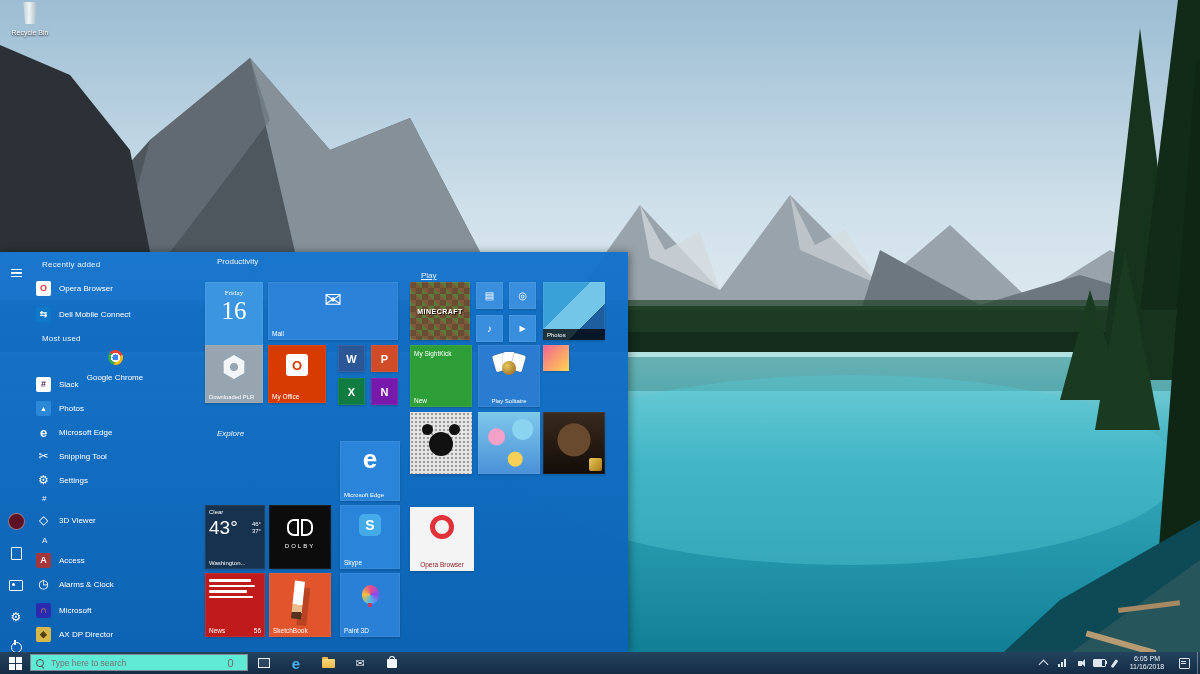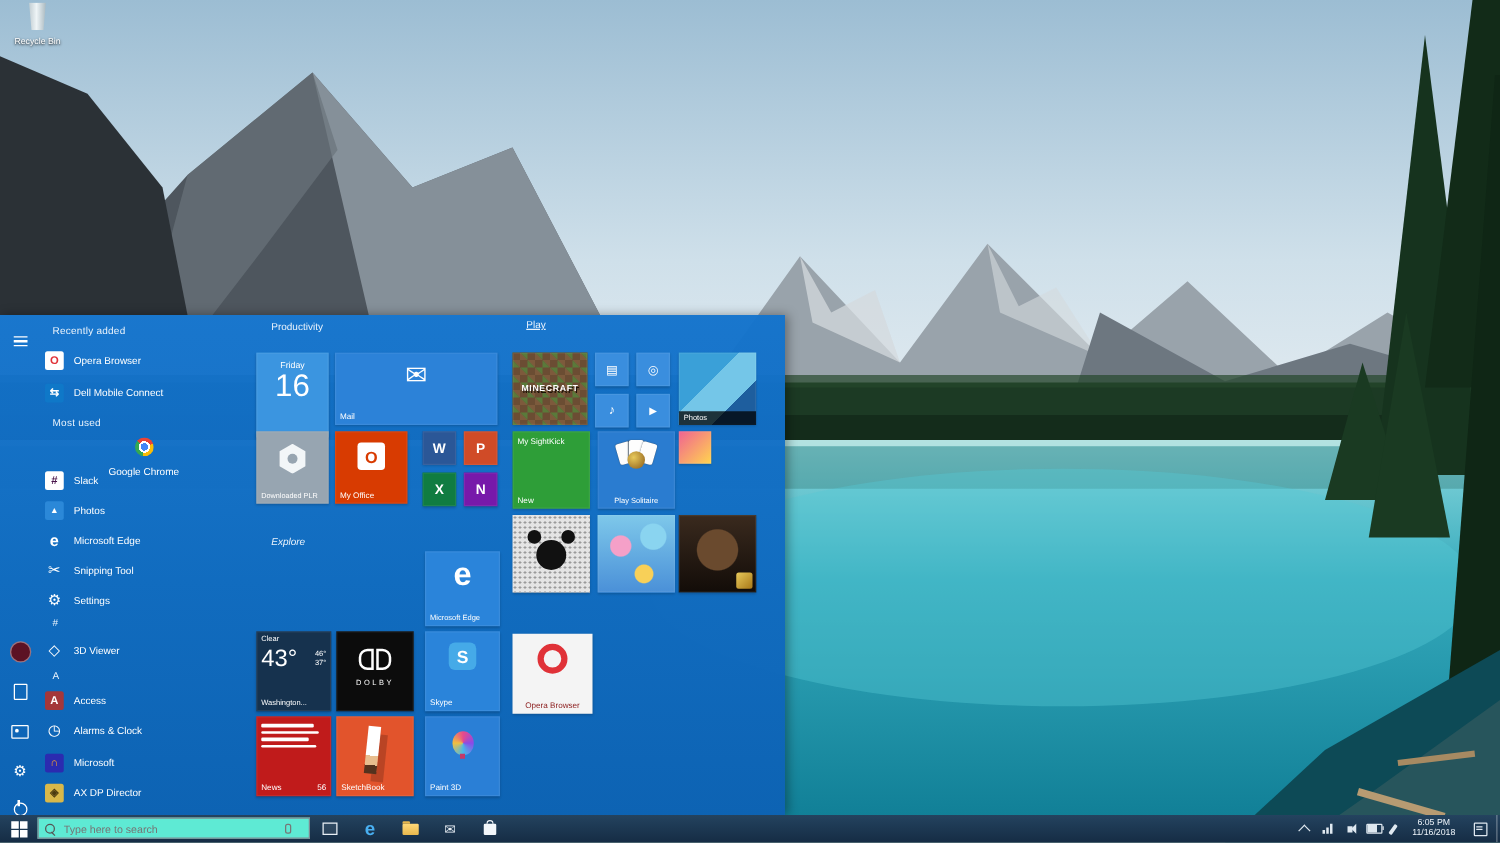--- a/index.html
+++ b/index.html
@@ -231,21 +231,21 @@
       <span class="ai" style="background:#2b2bb0;color:#f0a030;">∩</span>
       <span class="al">Microsoft</span>
     </div>
     <div class="abs app-row" style="top:372px;">
       <span class="ai" style="background:#d8b84a;color:#4a3a10;">◈</span>
       <span class="al">AX DP Director</span>
     </div>
 
     <div class="abs grouphdr" style="left:206px;top:5px;">Productivity</div>
 
-    <div class="tile" style="left:205px;top:30px;width:58px;height:68px;background:#3b95e0;text-align:center;">
+    <div class="tile" style="left:205px;top:30px;width:58px;height:68px;background:#3b95e0;text-align:center;font-family:Liberation Serif, serif;">
       <div style="font-size:7px;margin-top:7px;">Friday</div>
       <div style="font-size:25px;font-weight:300;line-height:27px;">16</div>
     </div>
 
     <div class="tile" style="left:268px;top:30px;width:130px;height:58px;background:#2c82d8;">
       <div style="text-align:center;font-size:21px;margin-top:6px;">✉</div>
       <span class="tl">Mail</span>
     </div>
 
     <div class="tile" style="left:205px;top:93px;width:58px;height:58px;background:#97a5b1;">
@@ -313,21 +313,21 @@
     <div class="tile" style="left:269px;top:321px;width:62px;height:64px;background:#e2542c;">
       <span class="pencil"></span>
       <span class="tl">SketchBook</span>
     </div>
 
     <div class="tile" style="left:340px;top:321px;width:60px;height:64px;background:#2a7fd6;">
       <span class="balloon"></span>
       <span class="tl">Paint 3D</span>
     </div>
 
-    <div class="abs grouphdr" style="left:410px;top:3px;text-decoration:underline;">Play</div>
+    <div class="abs grouphdr" style="left:410px;top:19px;text-decoration:underline;">Play</div>
 
     <div class="tile" style="left:410px;top:30px;width:60px;height:58px;
          background-color:#6b4d33;
          background-image:linear-gradient(45deg,#5a7a3a 25%,rgba(0,0,0,0) 25%,rgba(0,0,0,0) 75%,#5a7a3a 75%),linear-gradient(45deg,#7d5a3c 25%,rgba(0,0,0,0) 25%,rgba(0,0,0,0) 75%,#7d5a3c 75%);
          background-size:12px 12px;background-position:0 0,6px 6px;
          display:flex;align-items:center;justify-content:center;">
       <span style="font-size:7px;font-weight:bold;letter-spacing:.5px;text-shadow:1px 1px 0 #1d1208;">MINECRAFT</span>
     </div>
 
     <div class="tile" style="left:476px;top:30px;width:27px;height:27px;background:#3a8ede;display:flex;align-items:center;justify-content:center;font-size:10px;">

